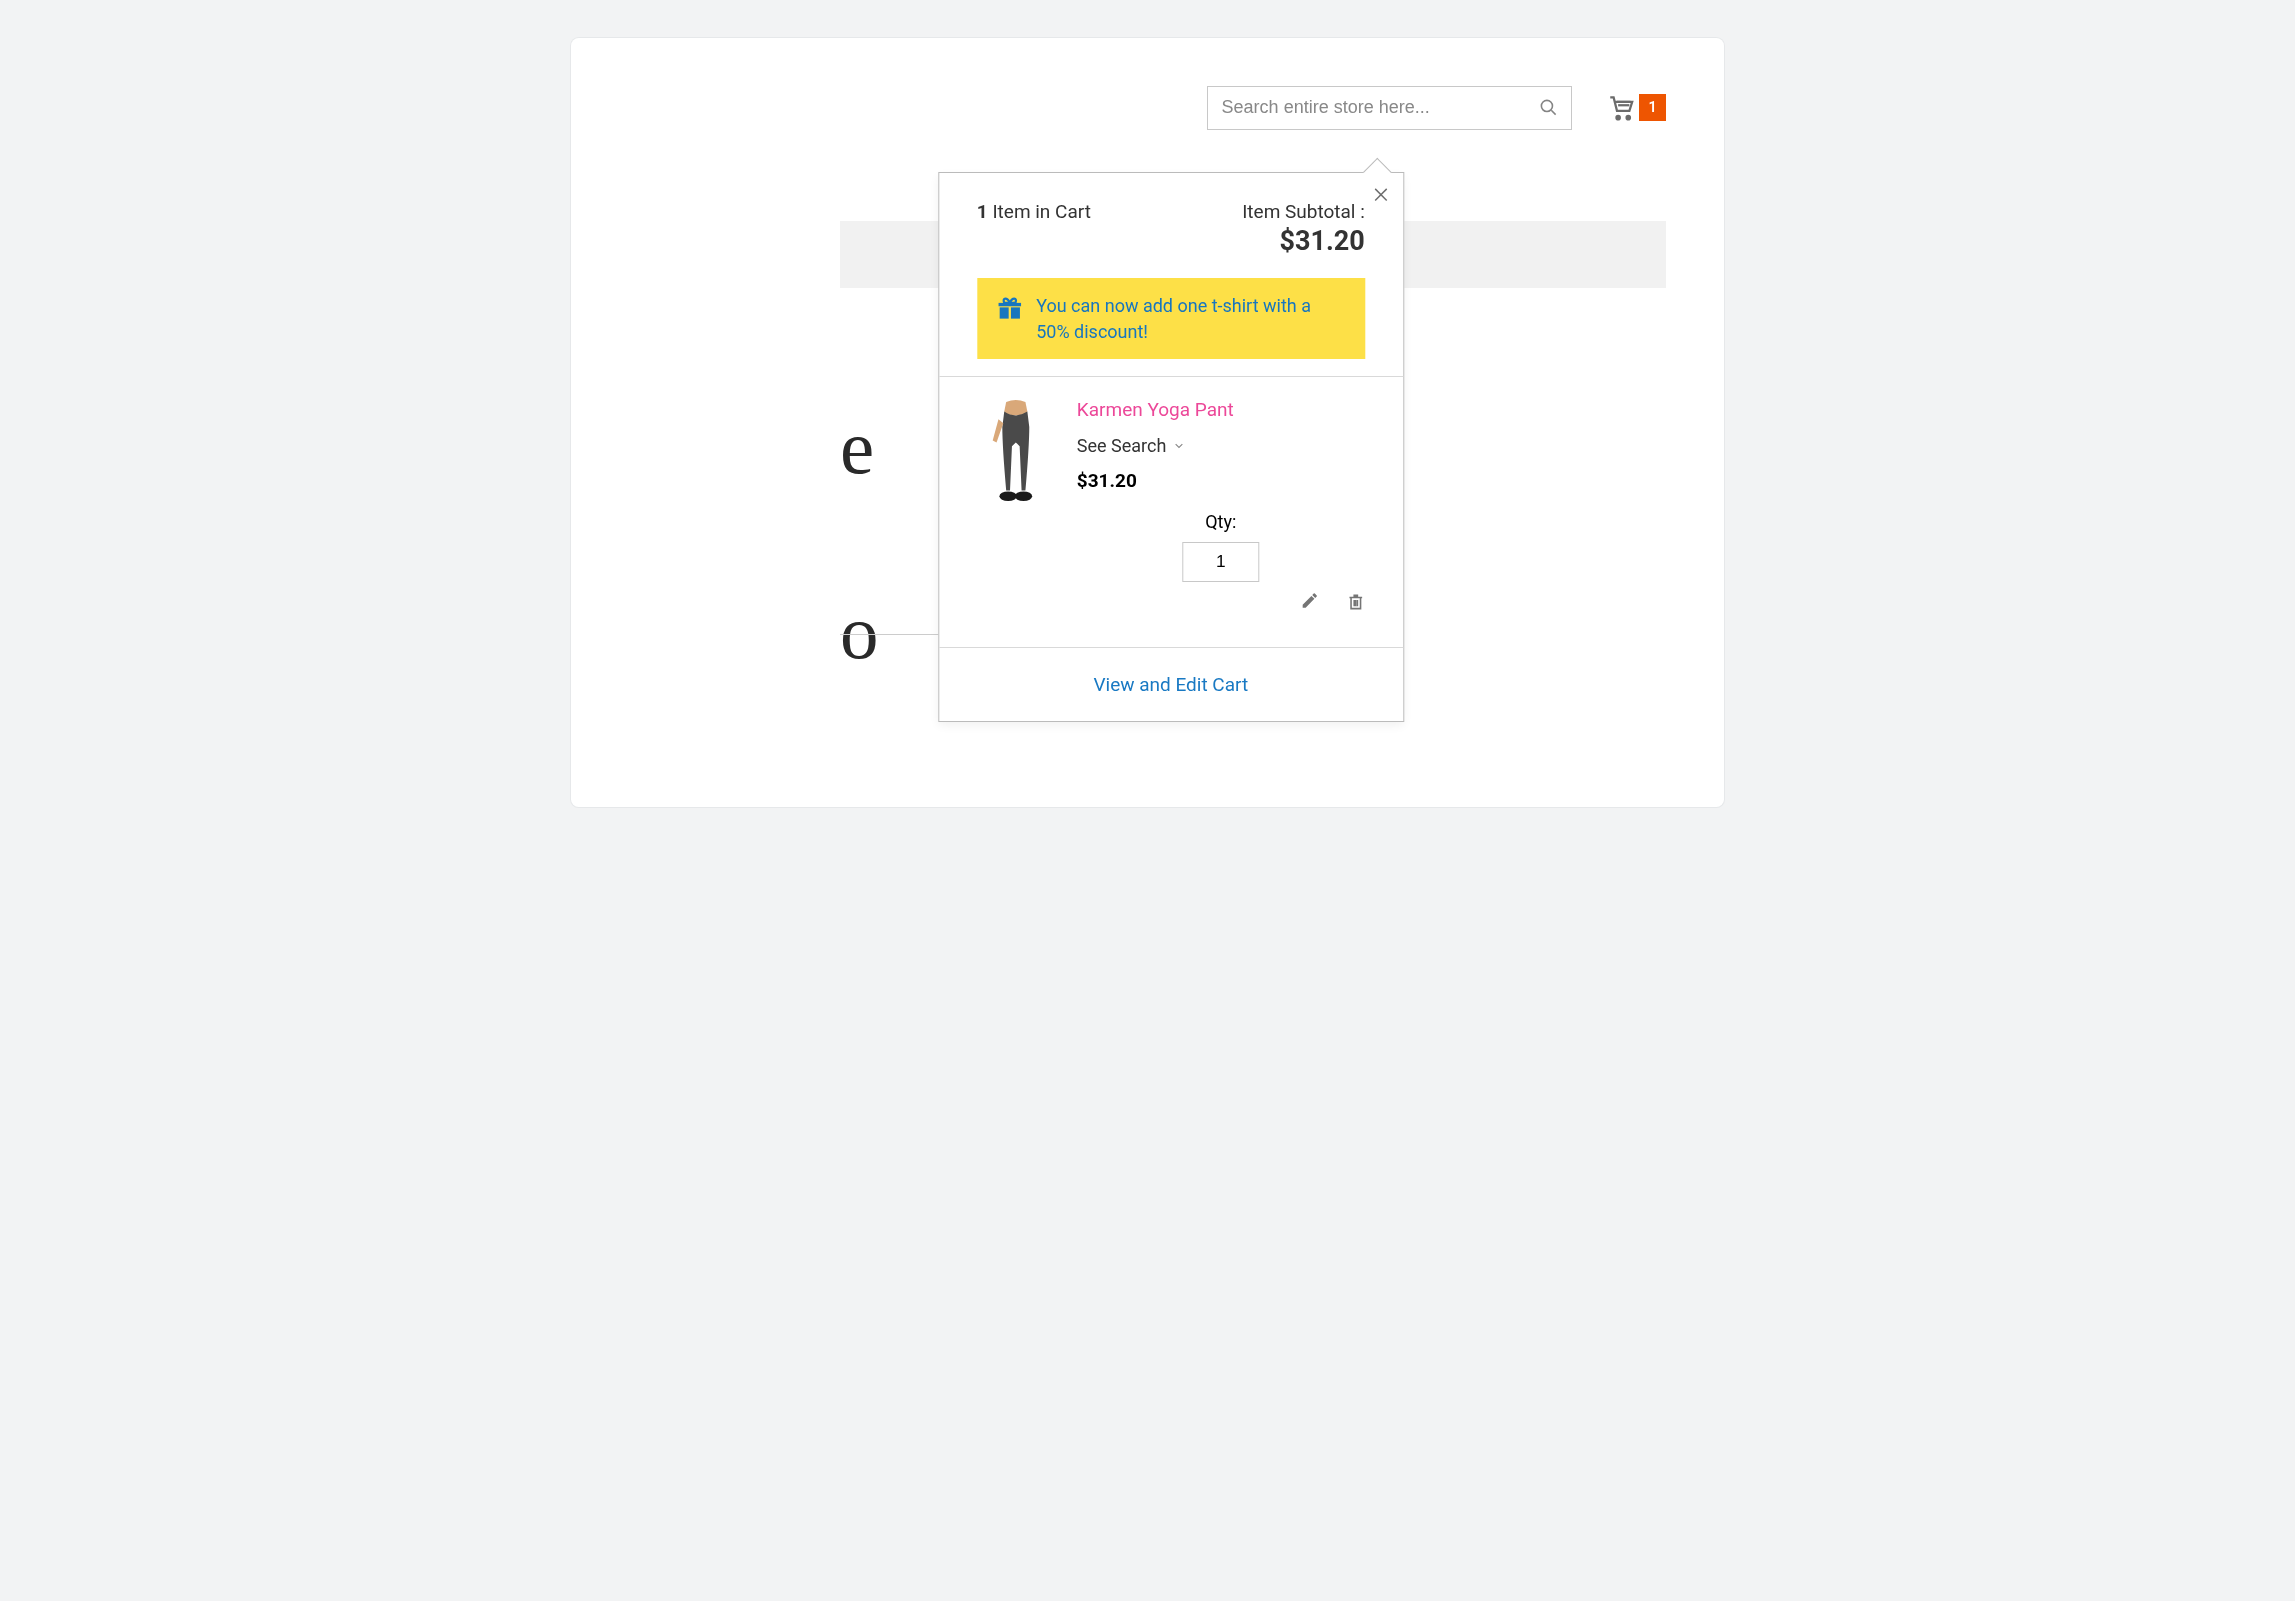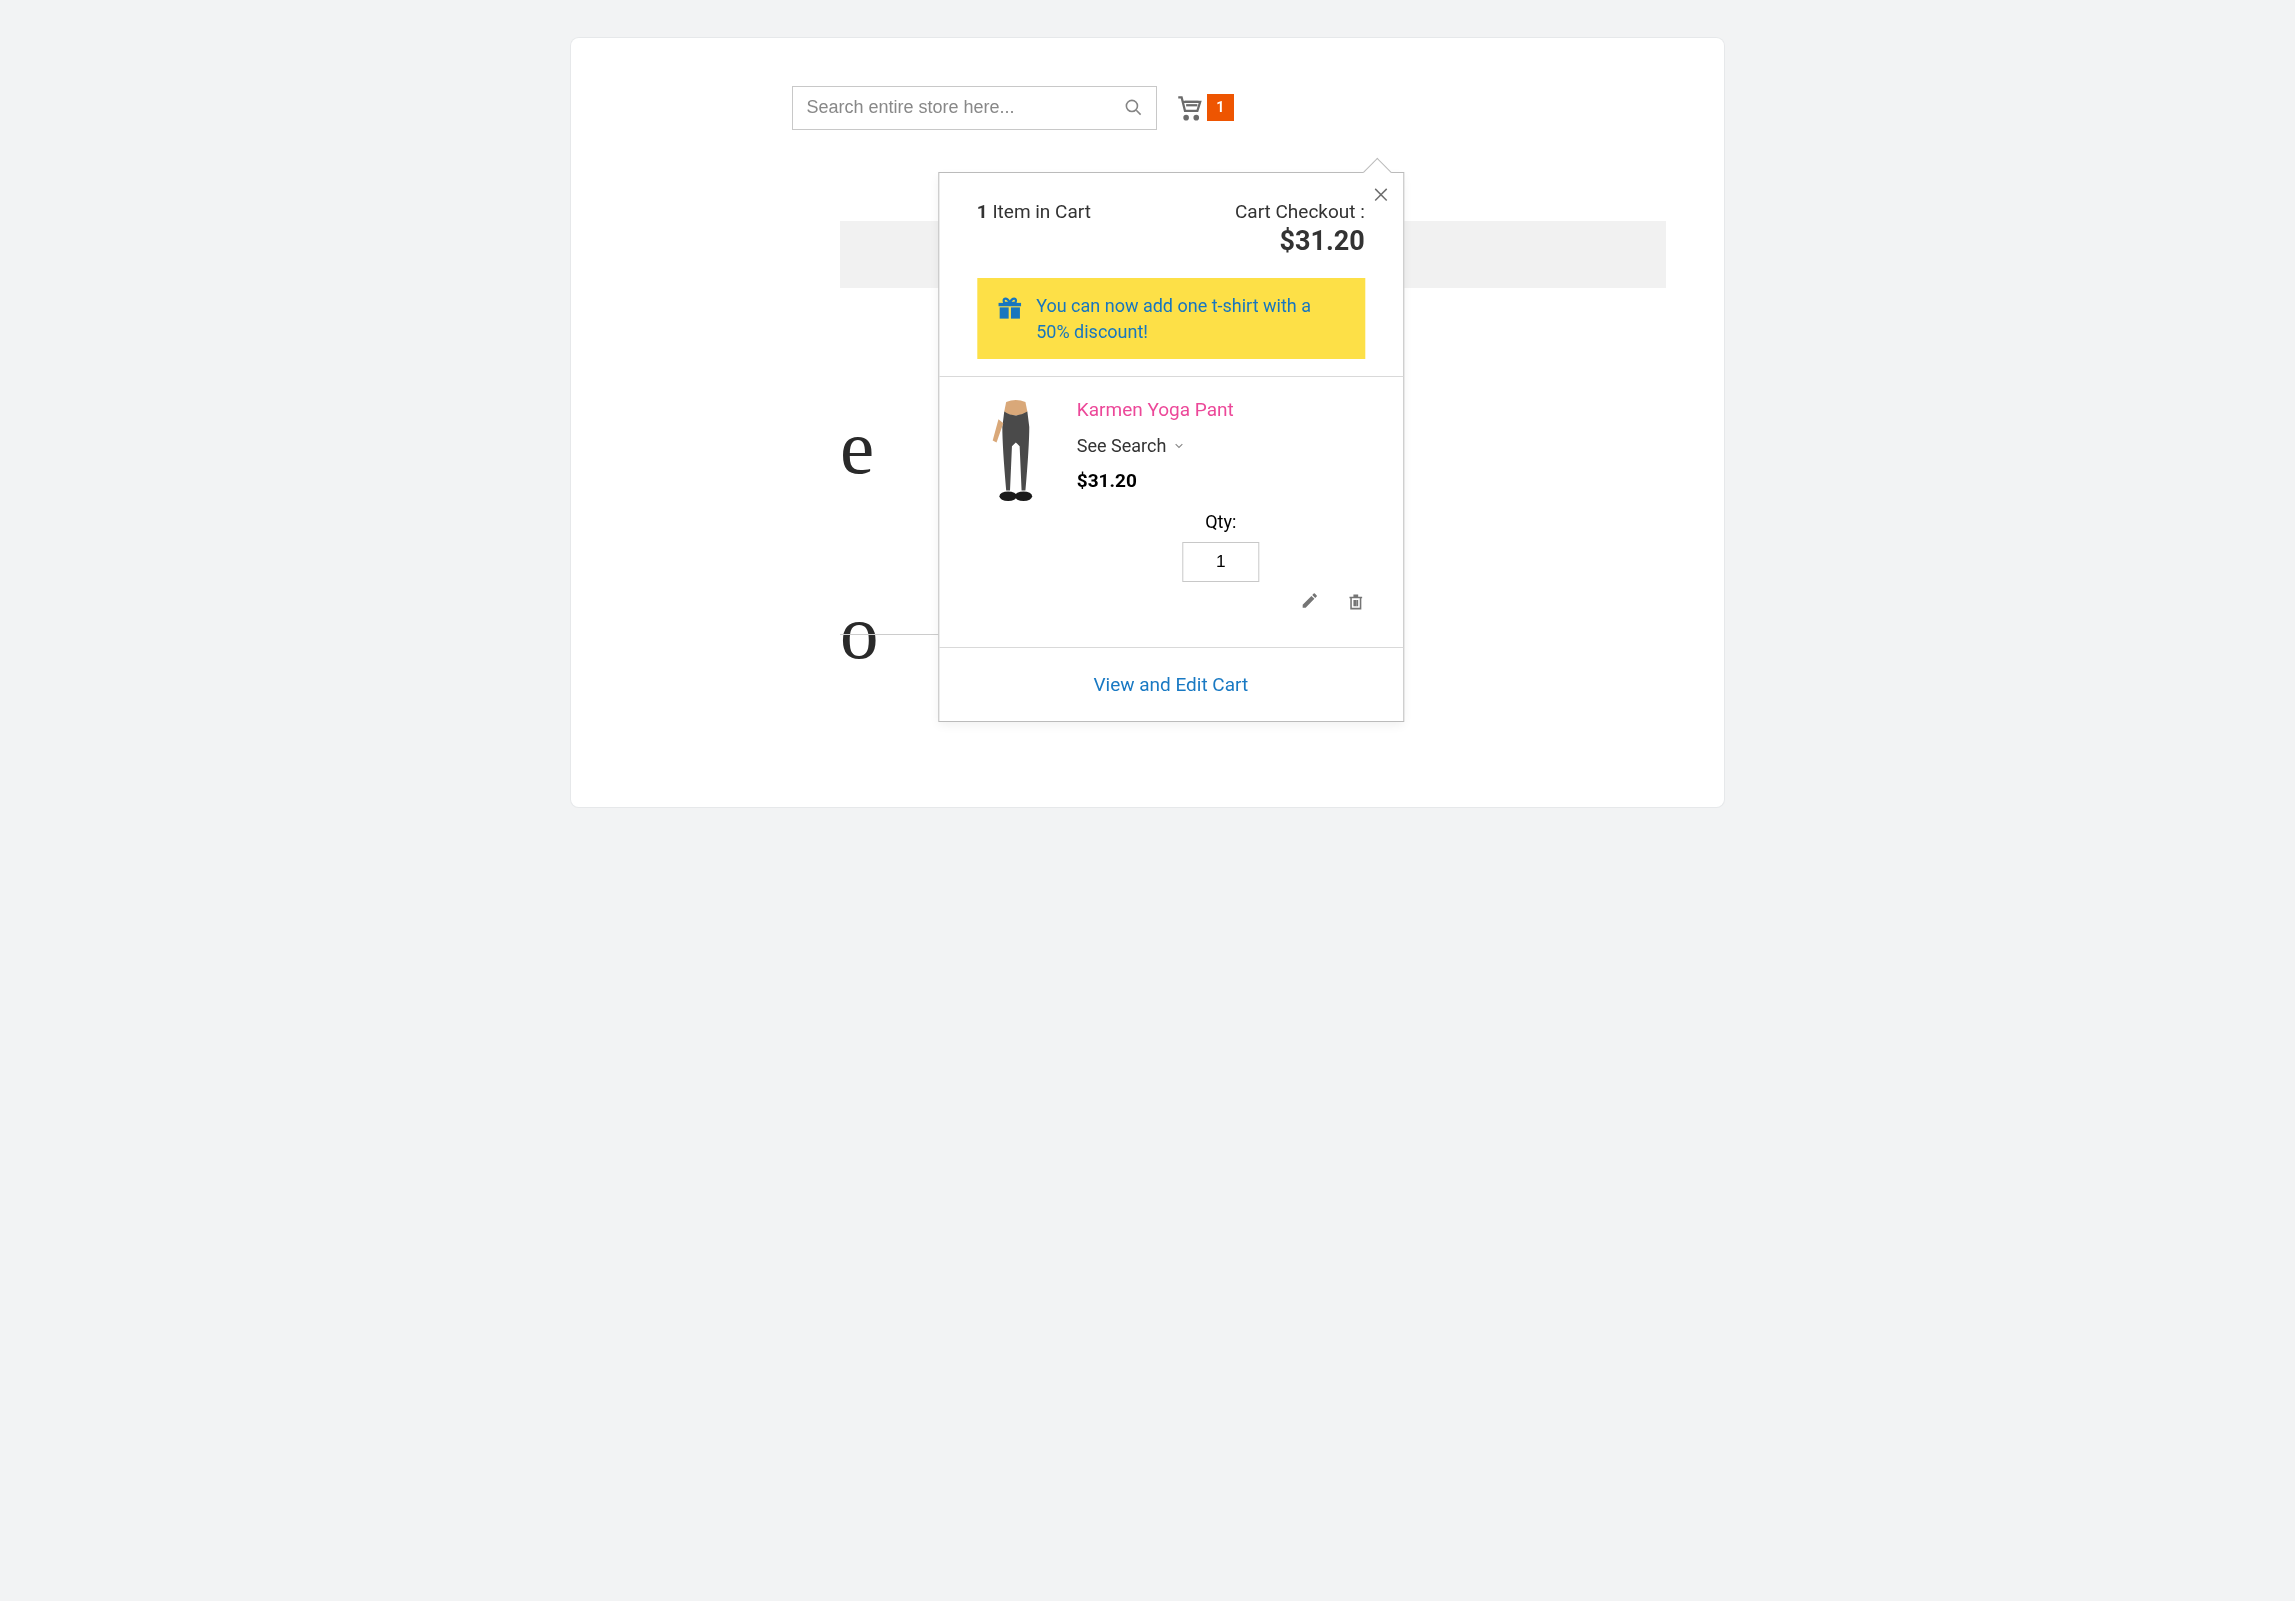--- a/index.html
+++ b/index.html
@@ -14,23 +14,23 @@
       width: 1153px;
       background: #fff;
       border-radius: 7.7px;
       box-shadow: 0 0 0 1px #e6e8ea;
       padding: 38px 58px 77px;
       position: relative;
       min-height: 769px;
     }
     .top-row {
       display: flex;
-      justify-content: flex-start;
+      justify-content: flex-end;
       align-items: center;
-      gap: 19px;
+      gap: 36px;
       margin-top: 9.6px;
       margin-left: 163px;
     }
     .search-box {
       display: flex;
       align-items: center;
       width: 365px;
       height: 44px;
       border: 1px solid #c8c8c8;
       padding: 0 13.4px;
@@ -231,21 +231,21 @@
           <line x1="4" y1="4" x2="20" y2="20"></line>
           <line x1="20" y1="4" x2="4" y2="20"></line>
         </svg>
     </div>
 
     <div class="mc-head">
       <div class="left">
         <span class="bold">1</span><span> Item in Cart</span>
       </div>
       <div class="right">
-        <div>Cart Checkout :</div>
+        <div>Item Subtotal :</div>
         <div class="subtotal-amt">$31.20</div>
       </div>
     </div>
 
     <div class="promo">
       <svg class="gift" width="27" height="27" viewBox="0 0 24 24" fill="currentColor">
           <rect x="3" y="11" width="8" height="10"></rect>
           <rect x="13" y="11" width="8" height="10"></rect>
           <rect x="2" y="7" width="20" height="3"></rect>
           <path d="M12 7 C10 2, 5 2, 7 7 Z" fill="none" stroke="currentColor" stroke-width="2"></path>

